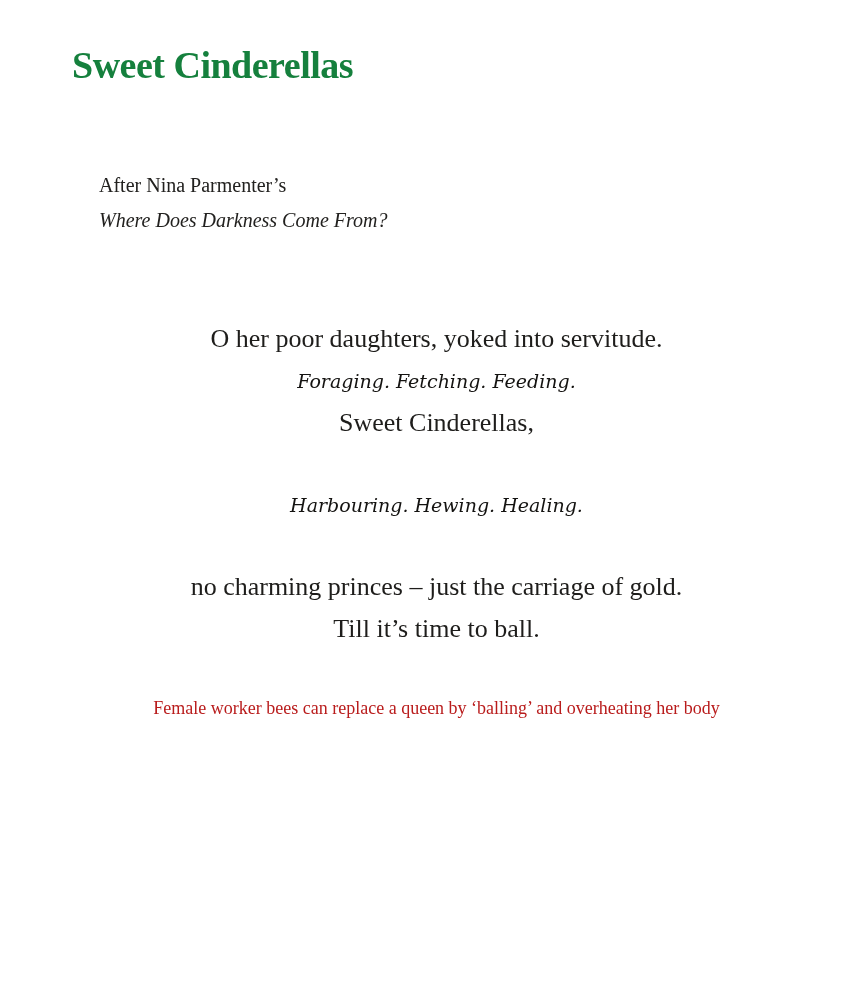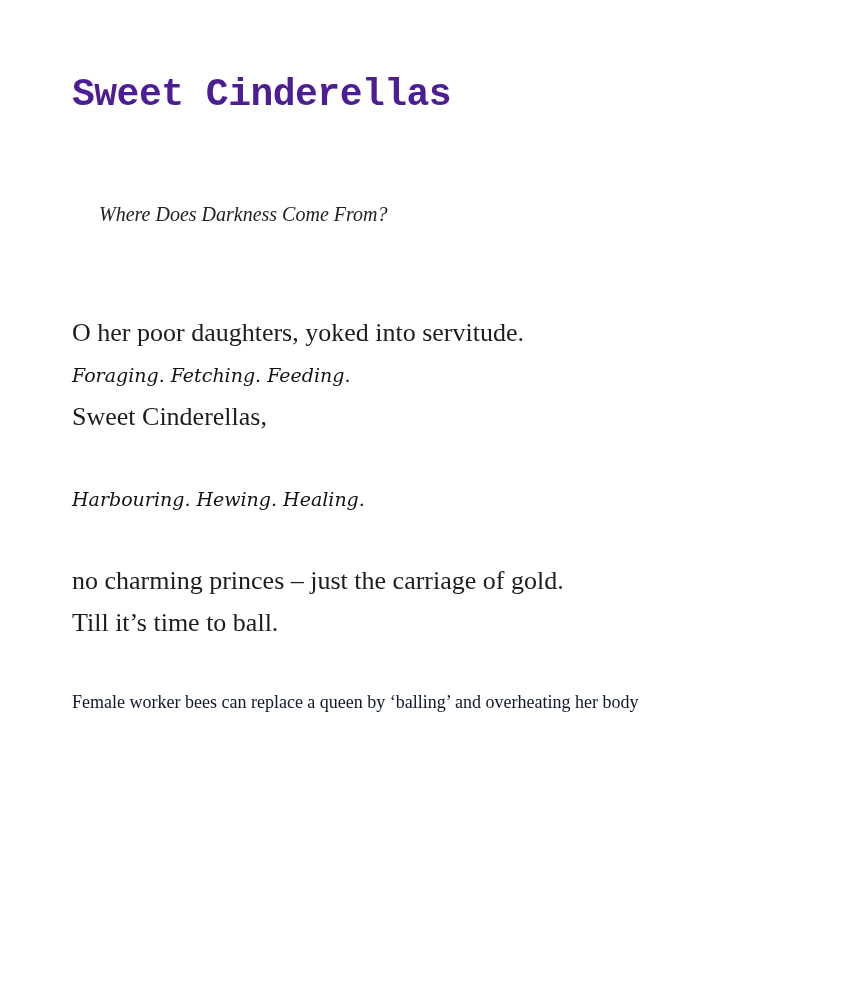--- a/index.html
+++ b/index.html
@@ -11,26 +11,26 @@
     color: #1e1d1b;
     overflow: hidden;
   }
   .page {
     width: 861px;
     height: 1000px;
     padding-left: 72px;
     padding-right: 60px;
   }
   .title {
-    margin-top: 73px;
-    font-family: Liberation Mono, monospace;
+    margin-top: 44px;
+    font-family: Liberation Serif, serif;
     font-weight: bold;
     font-size: 38px;
     line-height: 1.15;
-    color: #4c1d95;
+    color: #15803d;
     letter-spacing: -0.5px;
   }
   .epigraph {
     margin-top: 80px;
     margin-left: 27px;
     font-size: 20px;
     line-height: 35px;
     color: #22211f;
   }
   .epigraph .ep-source {
@@ -39,42 +39,45 @@
   .poem-body {
     margin-top: 80px;
   }
   .stanza {
     margin-bottom: 40px;
   }
   .line {
     font-size: 26px;
     line-height: 42px;
     color: #1e1d1b;
+    text-align: center;
   }
   .line.gerund {
     font-family: "DejaVu Serif", serif;
     font-style: italic;
     font-size: 19px;
     color: #141311;
   }
   .footnote {
     margin-top: 45px;
     font-size: 18px;
     line-height: 26px;
-    color: #0f172a;
+    color: #b91c1c;
+    text-align: center;
   }
 </style>
 </head>
 <body>
 
 <div class="page">
 
   <h1 class="title">Sweet Cinderellas</h1>
 
   <div class="epigraph">
+    <div class="ep-attribution">After Nina Parmenter’s</div>
     <div class="ep-source">Where Does Darkness Come From?</div>
   </div>
 
   <div class="poem-body">
 
     <div class="stanza">
       <p class="line">O her poor daughters, yoked into servitude.</p>
       <p class="line gerund">Foraging. Fetching. Feeding.</p>
       <p class="line">Sweet Cinderellas,</p>
     </div>

